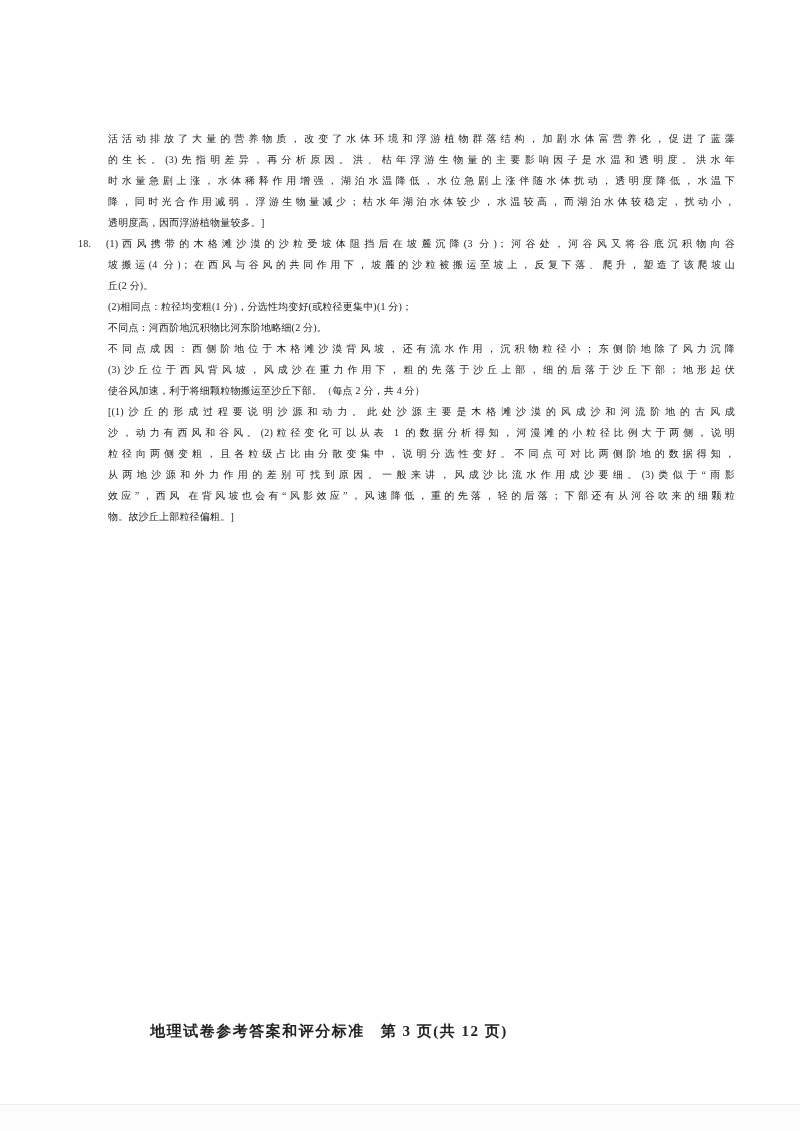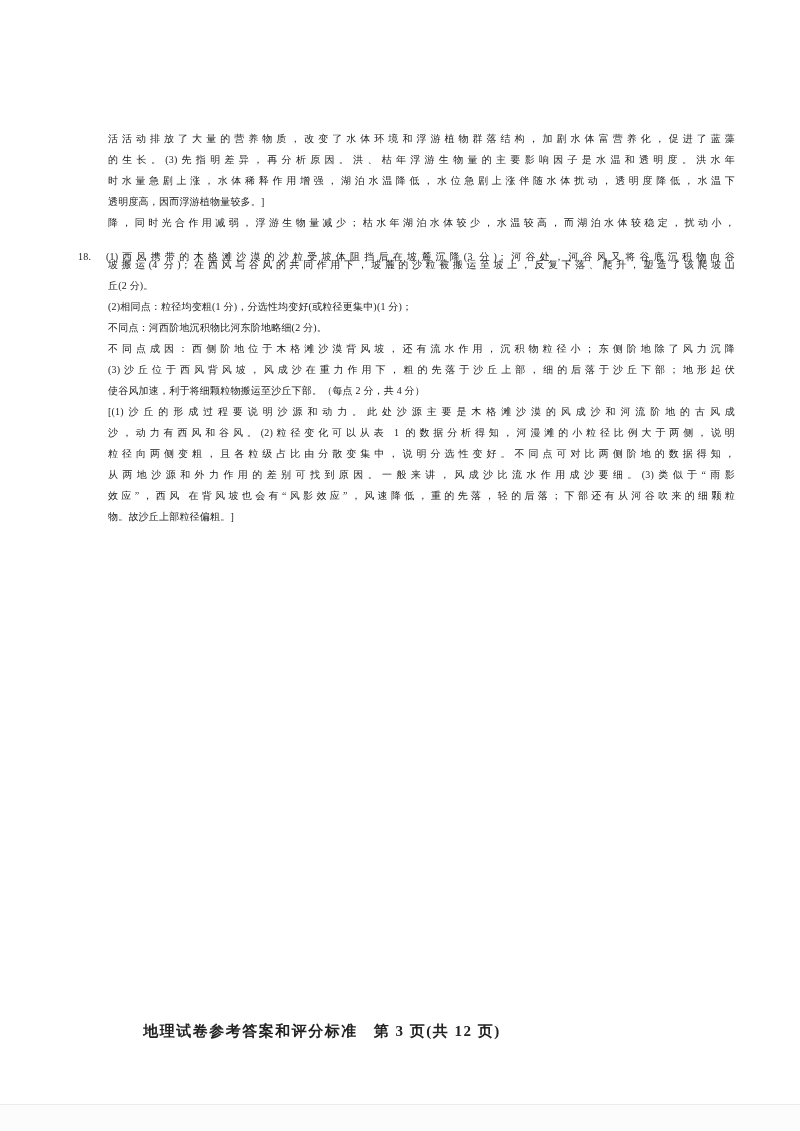--- a/index.html
+++ b/index.html
@@ -48,26 +48,25 @@
     text-align-last: justify;
   }
   .line.hang-first {
     text-indent: -30px;
   }
   .qnum {
     display: inline-block;
     width: 28px;
     text-indent: 0;
     text-align: left;
-    margin-top: 13px;
   }
   .footer {
     position: absolute;
     top: 1022px;
-    left: 5px;
+    left: 12px;
     width: 634px;
     text-align: center;
     font-size: 15px;
     font-weight: bold;
     letter-spacing: 1.5px;
     color: #222;
   }
   .footer .gap {
     display: inline-block;
     width: 16px;
@@ -93,22 +92,22 @@
 <body>
 
 <div class="page">
 
   <div class="text-block">
 
     <section class="para">
       <div class="line just">活活动排放了大量的营养物质，改变了水体环境和浮游植物群落结构，加剧水体富营养化，促进了蓝藻</div>
       <div class="line just">的生长。(3)先指明差异，再分析原因。洪、枯年浮游生物量的主要影响因子是水温和透明度。洪水年</div>
       <div class="line just">时水量急剧上涨，水体稀释作用增强，湖泊水温降低，水位急剧上涨伴随水体扰动，透明度降低，水温下</div>
+      <div class="line just">降，同时光合作用减弱，浮游生物量减少；枯水年湖泊水体较少，水温较高，而湖泊水体较稳定，扰动小，</div>
       <div class="line">透明度高，因而浮游植物量较多。]</div>
-      <div class="line just">降，同时光合作用减弱，浮游生物量减少；枯水年湖泊水体较少，水温较高，而湖泊水体较稳定，扰动小，</div>
     </section>
 
     <section class="para">
       <div class="line just hang-first">
         <span class="qnum">18.</span><span>(1)西风携带的木格滩沙漠的沙粒受坡体阻挡后在坡麓沉降(3 分)；河谷处，河谷风又将谷底沉积物向谷</span>
       </div>
       <div class="line just">坡搬运(4 分)；在西风与谷风的共同作用下，坡麓的沙粒被搬运至坡上，反复下落、爬升，塑造了该爬坡山</div>
       <div class="line">丘(2 分)。</div>
       <div class="line">(2)相同点：粒径均变粗(1 分)，分选性均变好(或粒径更集中)(1 分)；</div>
       <div class="line">不同点：河西阶地沉积物比河东阶地略细(2 分)。</div>

